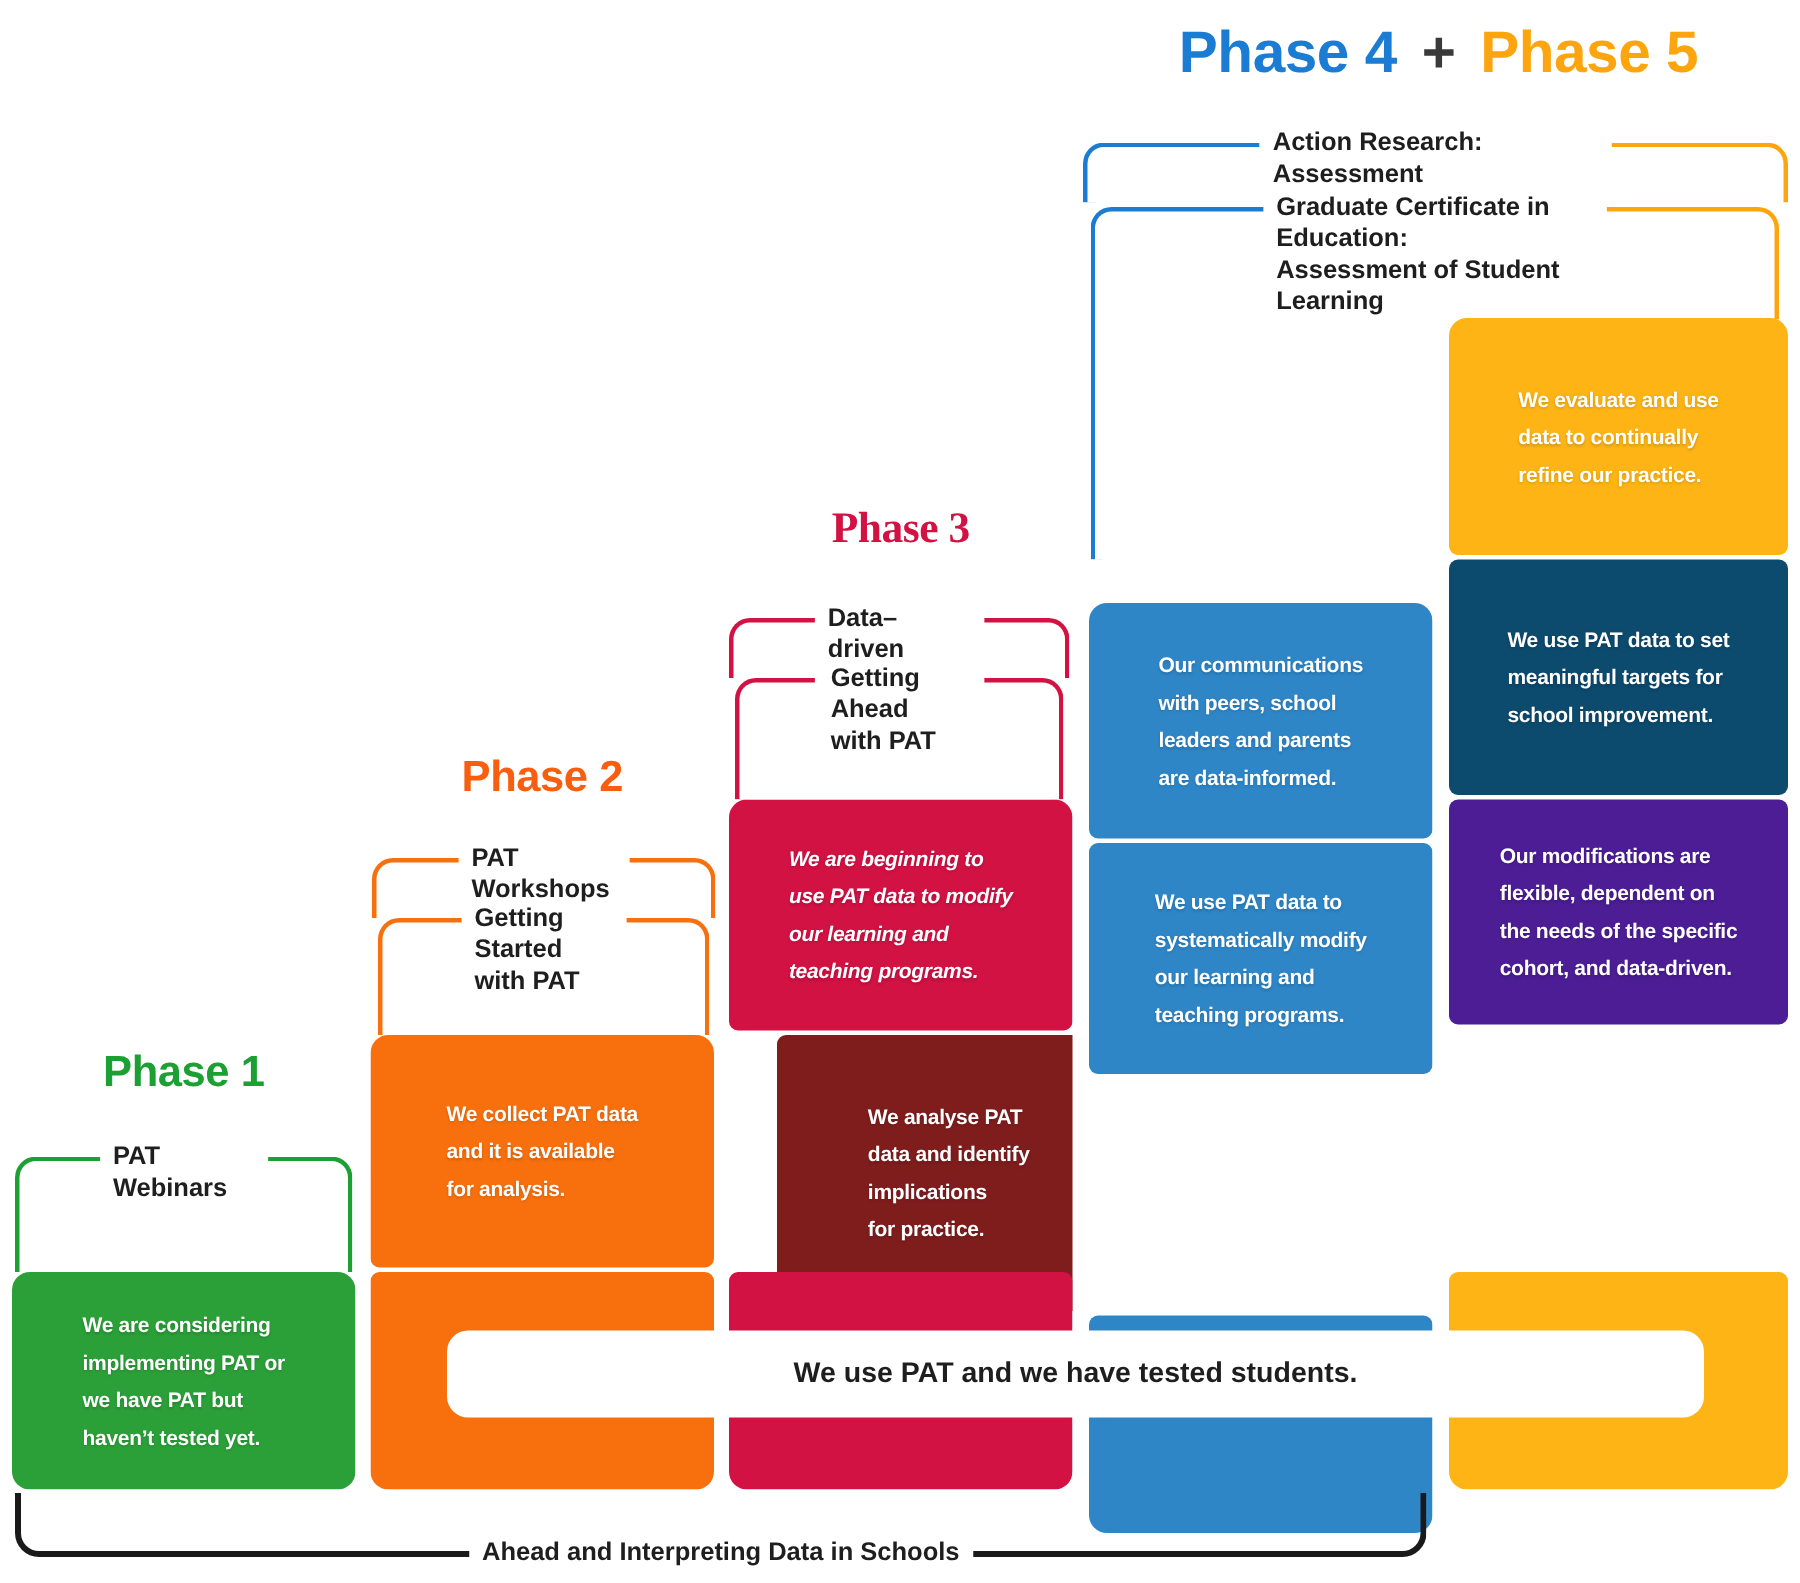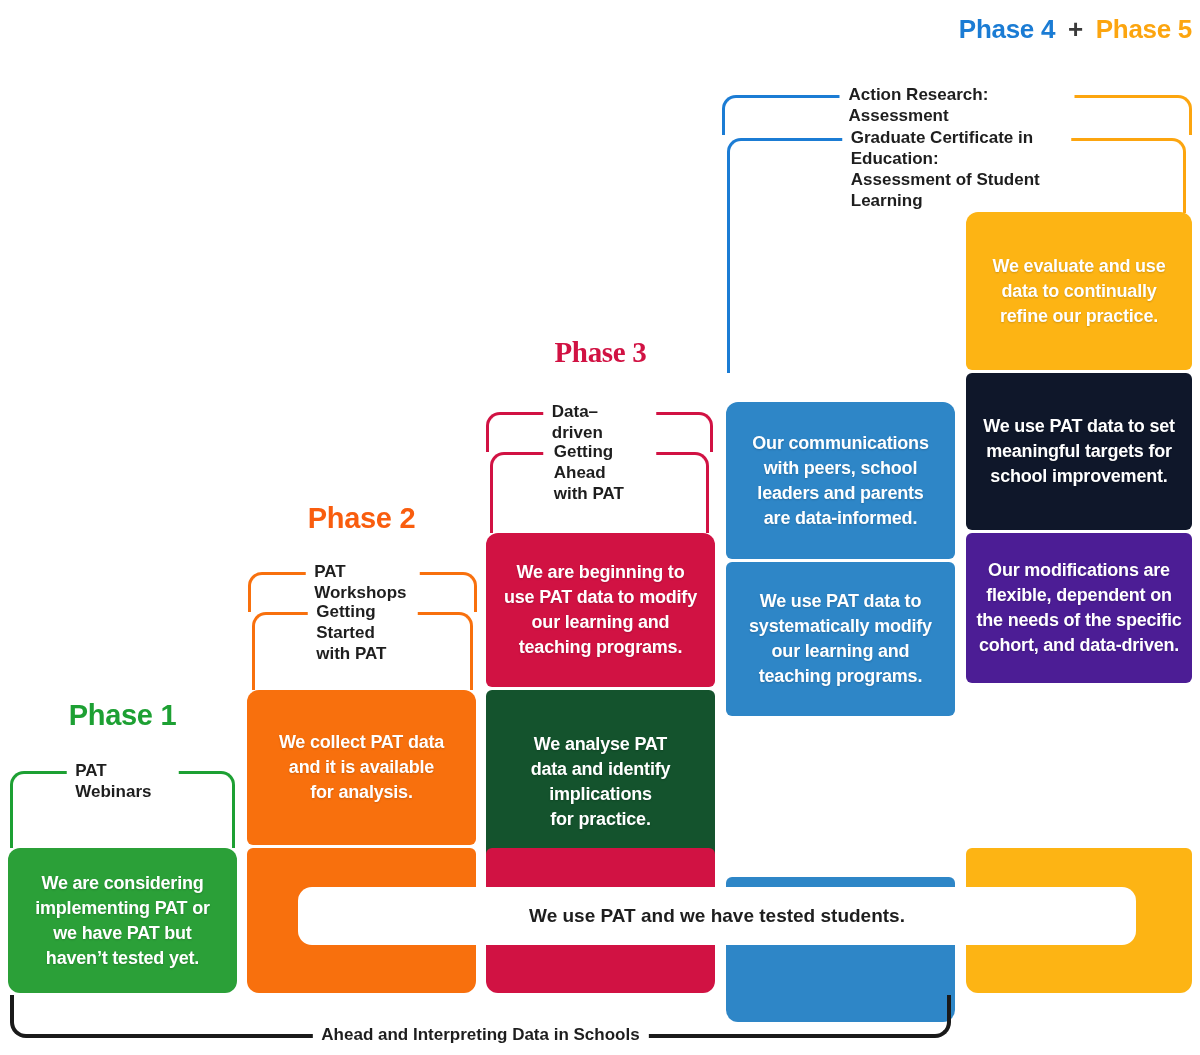--- a/index.html
+++ b/index.html
@@ -2,27 +2,27 @@
 <html><head>
 <meta charset="utf-8">
 <style>
   html,body{margin:0;padding:0;background:#ffffff;}
   body{font-family:"Liberation Sans",sans-serif;}
   #canvas{position:relative;width:1200px;height:1055px;background:#ffffff;overflow:hidden;}
 
   
   .col{position:absolute;border-radius:12px;overflow:hidden;}
   .blk{position:absolute;left:0;width:100%;border-radius:6px;box-sizing:border-box;
-       display:flex;align-items:center;justify-content:center;text-align:center;
-       color:#ffffff;font-weight:bold;font-size:18px;line-height:25px;letter-spacing:-0.2px;
+       display:flex;align-items:center;justify-content:center;text-align:left;
+       color:#ffffff;font-weight:bold;font-size:14px;line-height:25px;letter-spacing:-0.2px;
        white-space:pre-line;padding:16px 6px;text-shadow:0 1px 2px rgba(0,0,0,0.18);}
 
   
   .phase-title{position:absolute;text-align:center;font-weight:bold;font-size:29px;letter-spacing:-0.3px;}
-  .hdr{position:absolute;text-align:right;font-weight:bold;font-size:26px;letter-spacing:-0.3px;}
+  .hdr{position:absolute;text-align:center;font-weight:bold;font-size:39px;letter-spacing:-0.3px;}
   .hdr span{display:inline-block;}
   .hdr .plus{margin:0 6px;}
 
   
   .bracket{position:absolute;}
   .bk-half{position:absolute;top:0;width:50%;box-sizing:border-box;}
   .bk-l{left:0;border-top:3px solid;border-left:3px solid;border-top-left-radius:14px;}
   .bk-r{right:0;border-top:3px solid;border-right:3px solid;border-top-right-radius:14px;}
   .bk-label{position:absolute;left:50%;transform:translateX(-50%);top:-11px;background:#ffffff;
             padding:0 9px;font-weight:bold;font-size:17px;line-height:21px;color:#1E1E1E;
@@ -106,25 +106,25 @@
   </div>
 
   <div class="col" style="left:247px;top:690px;width:229px;height:303px;">
     <div class="blk" style="top: 0px; height: 155px; background: rgb(248, 112, 13);">We collect PAT data
 and it is available
 for analysis.</div>
     <div class="blk" style="top: 158px; height: 145px; background: rgb(248, 112, 13);"></div>
   </div>
 
   <div class="col" style="left:486px;top:533px;width:229px;height:460px;">
-    <div class="blk" style="top: 0px; height: 154px; background: rgb(209, 18, 67);">We are beginning to
+    <div class="blk" style="top: 0px; height: 154px; background: rgb(209, 18, 67); font-style: italic;">We are beginning to
 use PAT data to modify
 our learning and
 teaching programs.</div>
-    <div class="blk" style="top: 157px; height: 184px; background: #14532d;">We analyse PAT
+    <div class="blk" style="top: 157px; height: 184px; background: #7f1d1d; margin-left: 32px;">We analyse PAT
 data and identify
 implications
 for practice.</div>
     <div class="blk" style="top: 315px; height: 145px; background: rgb(209, 18, 67);"></div>
   </div>
 
   <div class="col" style="left:726px;top:373px;width:229px;height:620px;margin-top:29px;">
     <div class="blk" style="top: 0px; height: 157px; background: rgb(46, 134, 199);">Our communications
 with peers, school
 leaders and parents
@@ -133,21 +133,21 @@
 systematically modify
 our learning and
 teaching programs.</div>
     <div class="blk" style="top: 475px; height: 145px; background: rgb(46, 134, 199);"></div>
   </div>
 
   <div class="col" style="left:966px;top:212px;width:226px;height:781px;">
     <div class="blk" style="top: 0px; height: 158px; background: rgb(253, 180, 20);">We evaluate and use
 data to continually
 refine our practice.</div>
-    <div class="blk" style="top: 161px; height: 157px; background: #0f172a;">We use PAT data to set
+    <div class="blk" style="top: 161px; height: 157px; background: #0c4a6e;">We use PAT data to set
 meaningful targets for
 school improvement.</div>
     <div class="blk" style="top: 321px; height: 150px; background: #4c1d95;">Our modifications are
 flexible, dependent on
 the needs of the specific
 cohort, and data-driven.</div>
     <div class="blk" style="top: 636px; height: 145px; background: rgb(253, 180, 20);"></div>
   </div>
 
   <div class="overlay-bar">We use PAT and we have tested students.</div>

